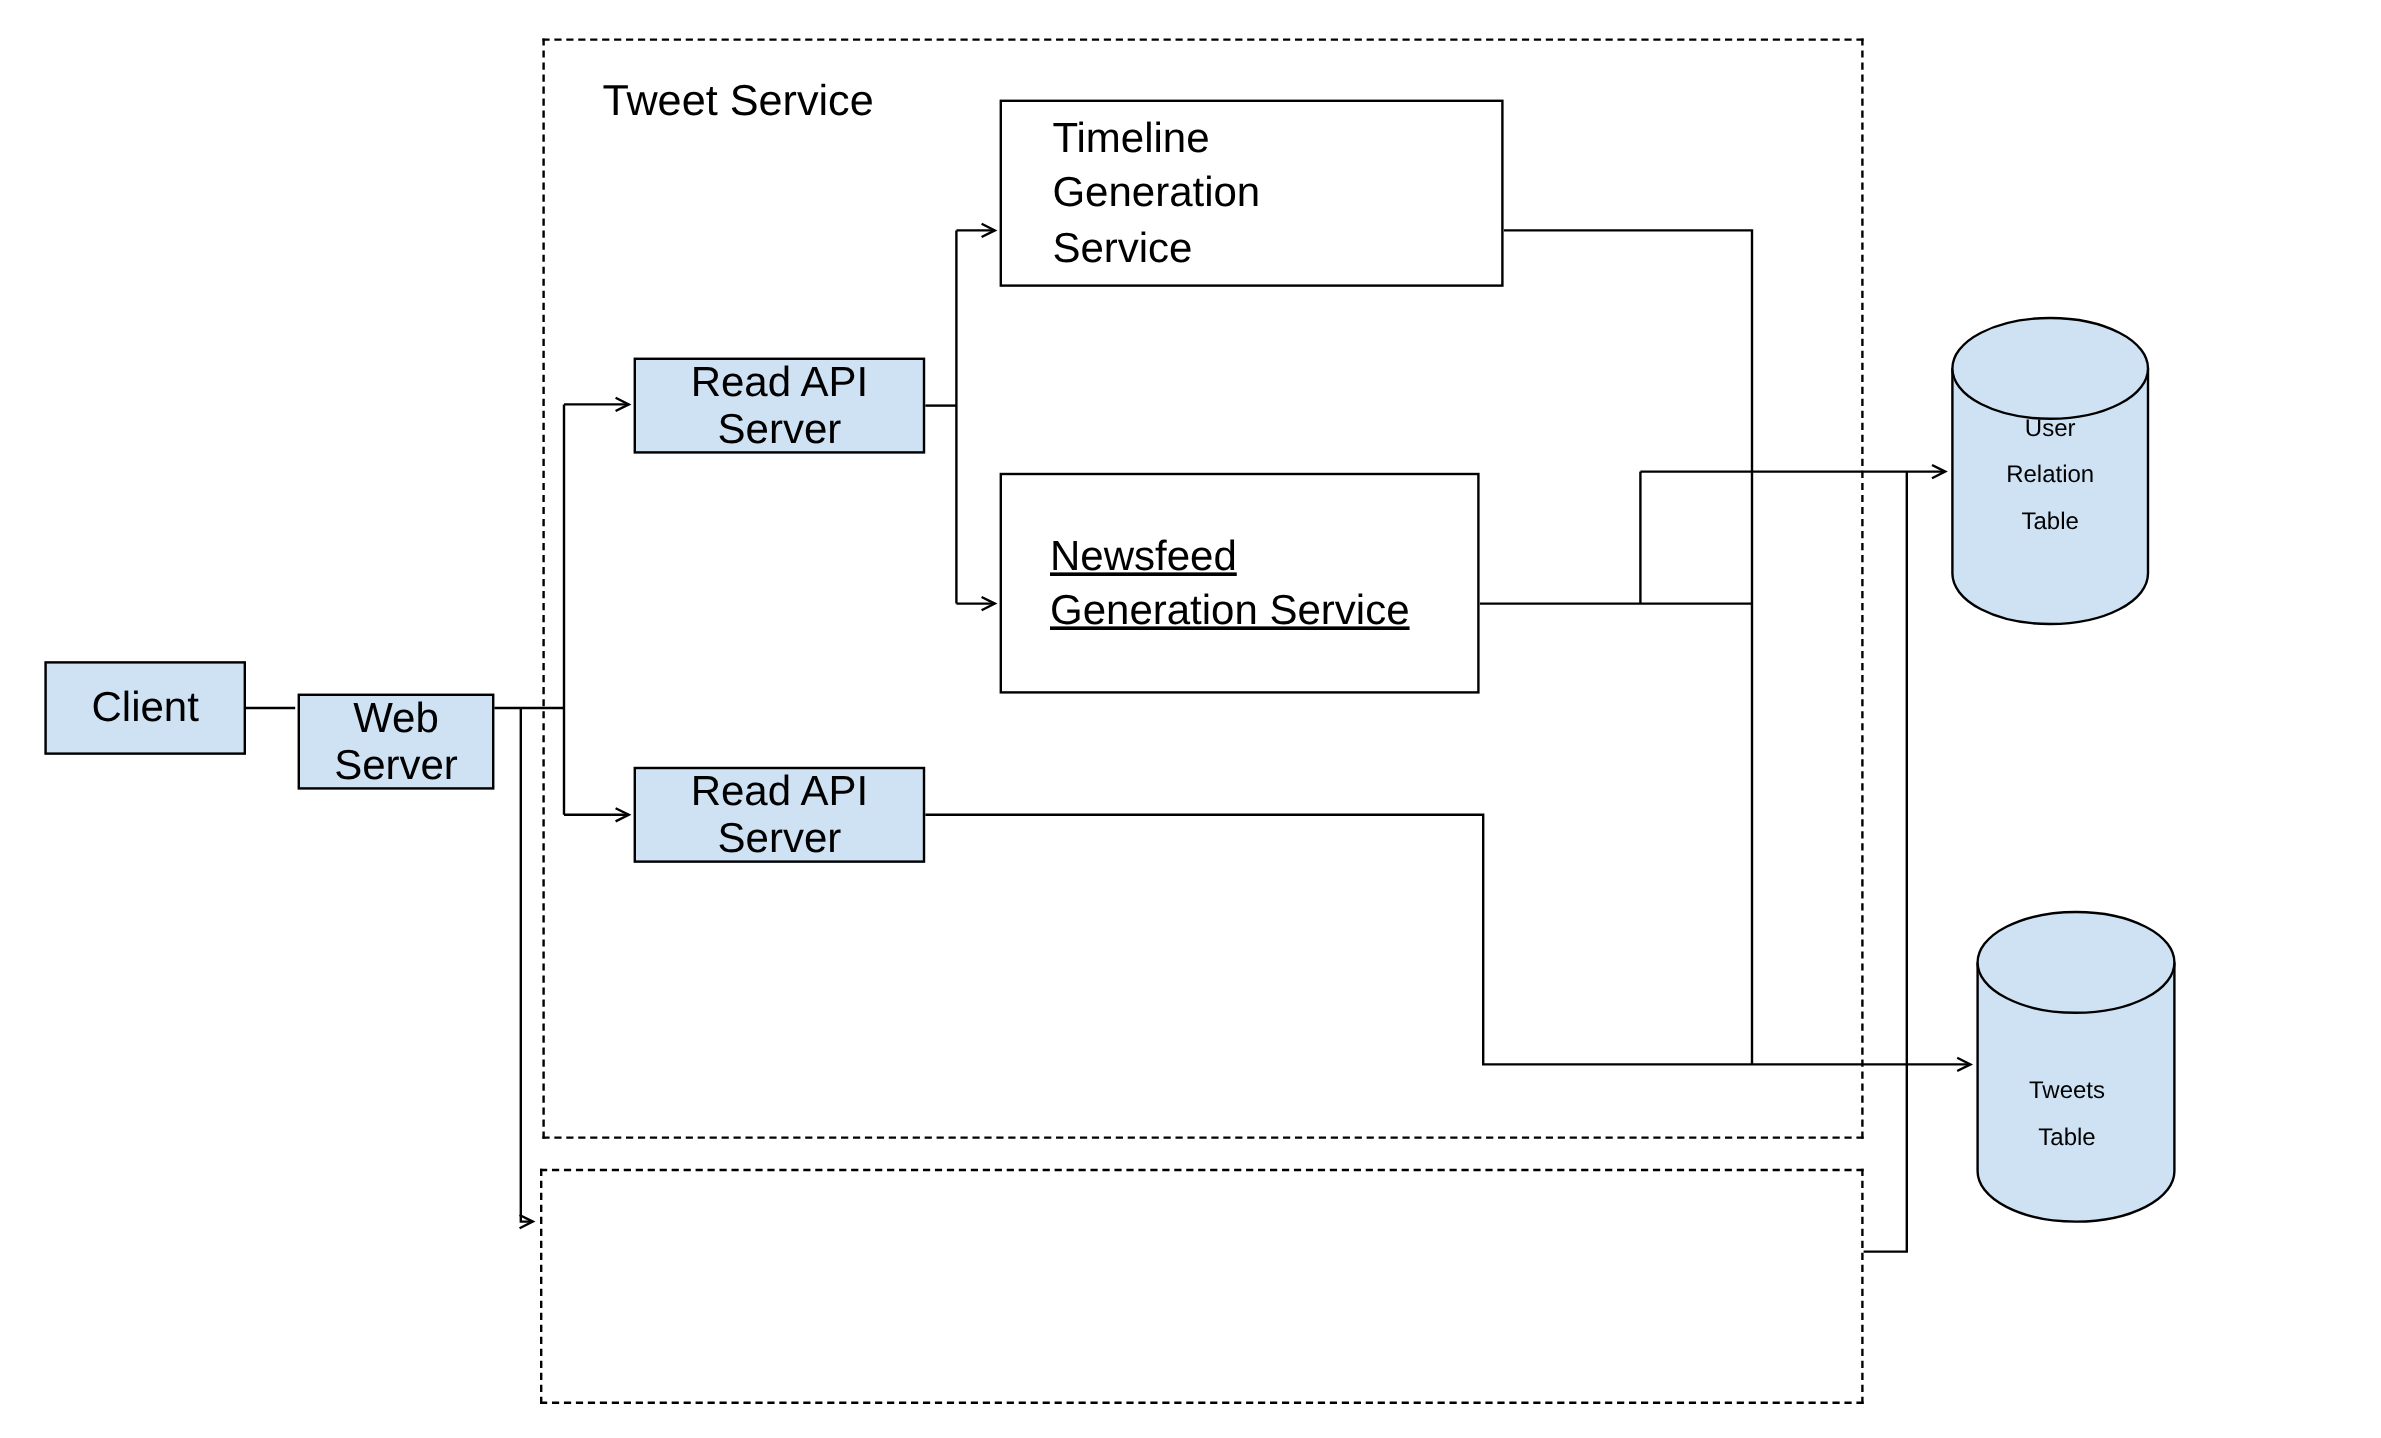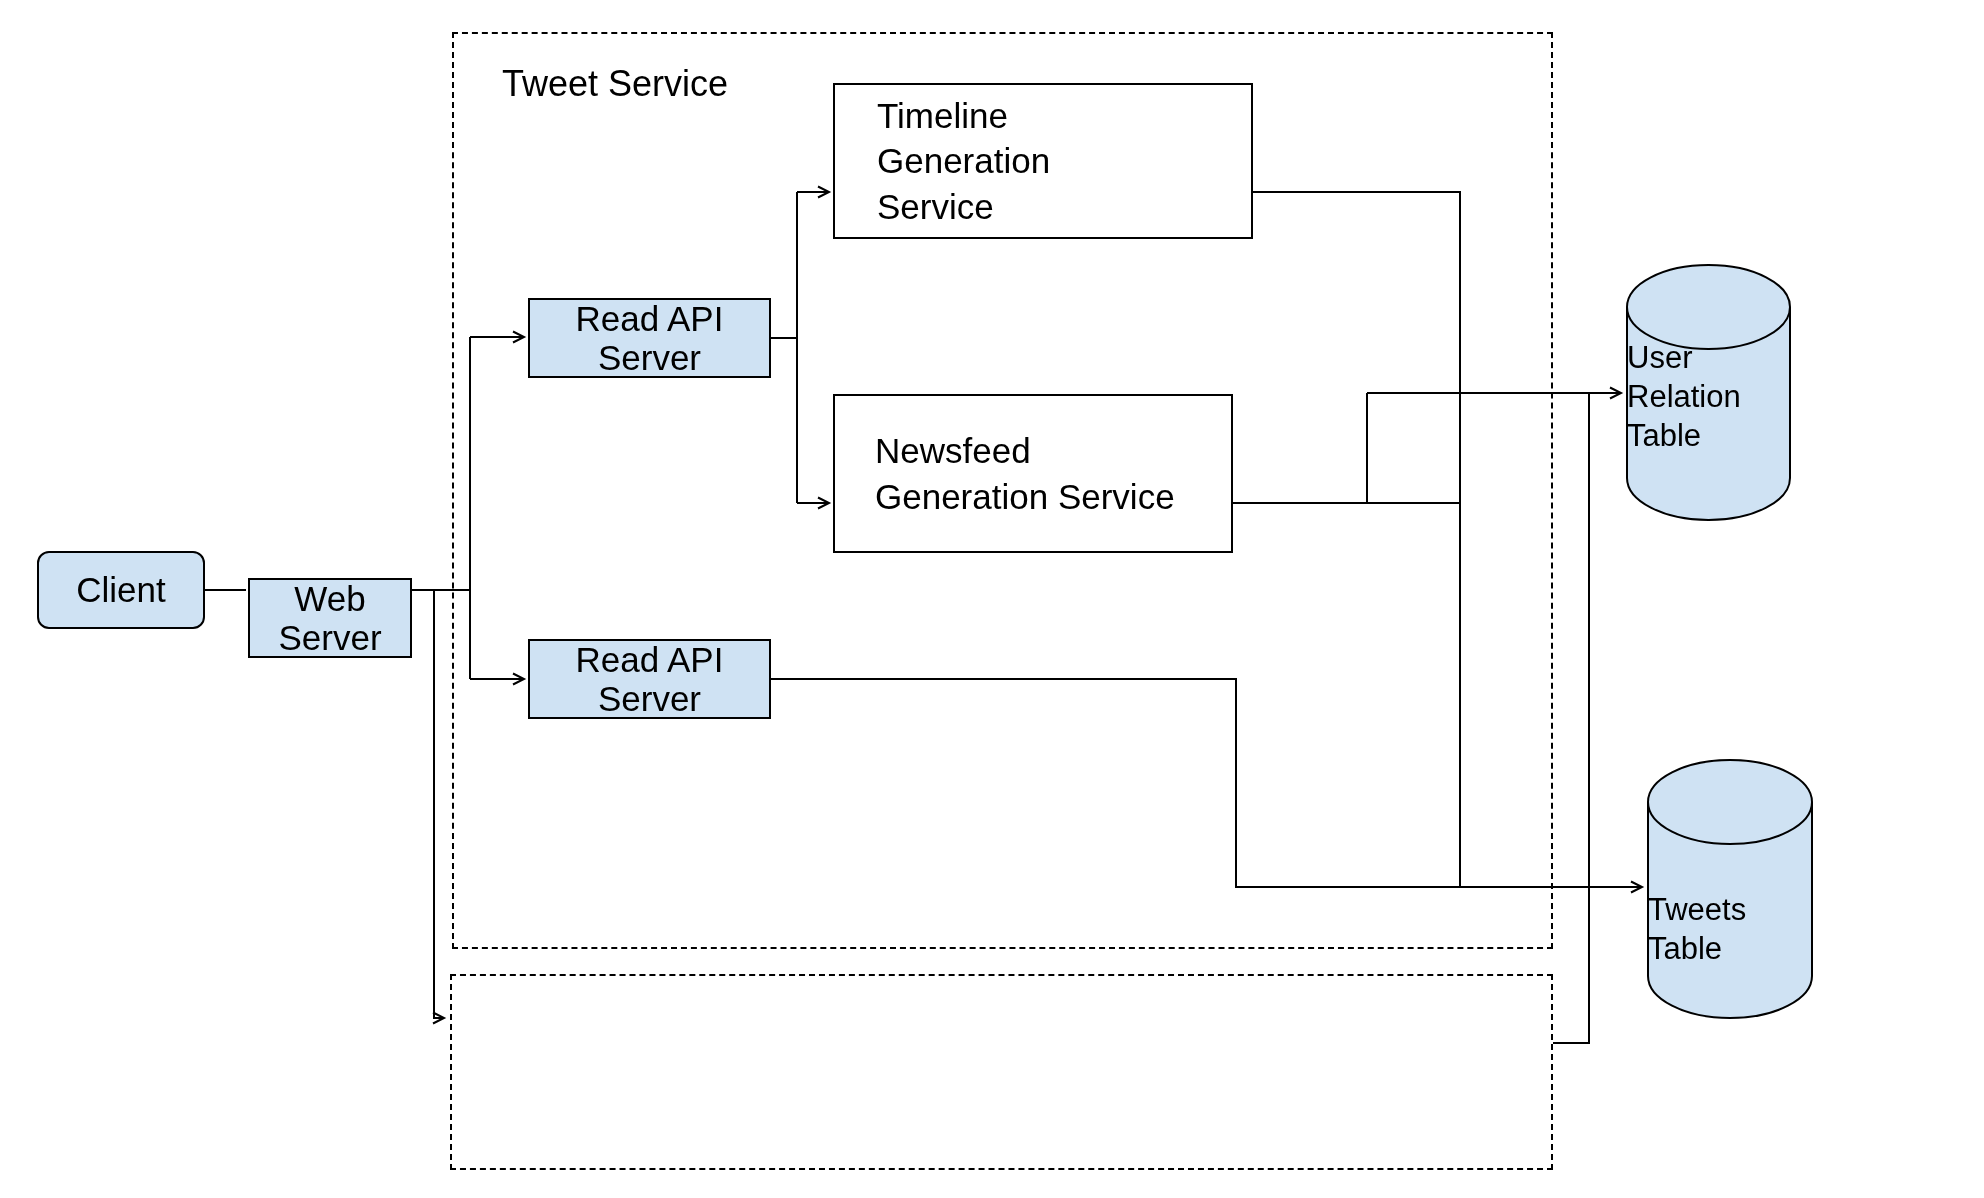--- a/index.html
+++ b/index.html
@@ -71,22 +71,23 @@
     justify-content: flex-start;
   }
   .bigbox .lbl {
     font-size: 35px;
     line-height: 1.3;
     text-align: left;
     white-space: pre-line;
   }
   .db-label {
     position: absolute;
-    font-size: 31px;
+    font-size: 20px;
     line-height: 39px;
+    text-align: center;
     white-space: pre-line;
   }
 </style>
 </head>
 <body>
 
 <div class="canvas">
 
   <div class="container-box" style="left:452px; top:32px; width:1101px; height:917px;"></div>
   <div class="container-label" style="left:502px; top:63px;">Tweet Service</div>
@@ -126,21 +127,21 @@
       <path class="db-shape" d="M1627,307 V478 a81.5,42 0 0 0 163,0 V307"></path>
       <ellipse class="db-shape" cx="1708.5" cy="307" rx="81.5" ry="42"></ellipse>
     </g>
 
     <g>
       <path class="db-shape" d="M1648,802 V976 a82,42 0 0 0 164,0 V802"></path>
       <ellipse class="db-shape" cx="1730" cy="802" rx="82" ry="42"></ellipse>
     </g>
   </svg>
 
-  <div class="node" style="left:37px; top:551px; width:168px; height:78px;border-radius:12px;">
+  <div class="node" style="left:37px; top:551px; width:168px; height:78px;">
     <span class="lbl">Client</span>
   </div>
 
   <div class="node" style="left:248px; top:550px; width:164px; height:80px;margin-top:28px;">
     <span class="lbl">Web
 Server</span>
   </div>
 
   <div class="node" style="left:528px; top:298px; width:243px; height:80px;">
     <span class="lbl">Read API
@@ -151,21 +152,21 @@
     <span class="lbl">Read API
 Server</span>
   </div>
 
   <div class="bigbox" style="left:833px; top:83px; width:420px; height:156px; padding-left:42px;">
     <span class="lbl">Timeline
 Generation
 Service</span>
   </div>
 
-  <div class="bigbox" style="left:833px; top:394px; width:400px; height:159px; padding-left:40px;">
+  <div class="bigbox" style="left:833px; top:394px; width:400px; height:184px; padding-left:40px;text-decoration:underline;">
     <span class="lbl">Newsfeed
 Generation Service</span>
   </div>
 
   <div class="db-label" style="left:1627px; top:338px; width:163px;">User
 Relation
 Table</div>
 
   <div class="db-label" style="left:1648px; top:869px; width:149px;margin-top:21px;">Tweets
 Table</div>

